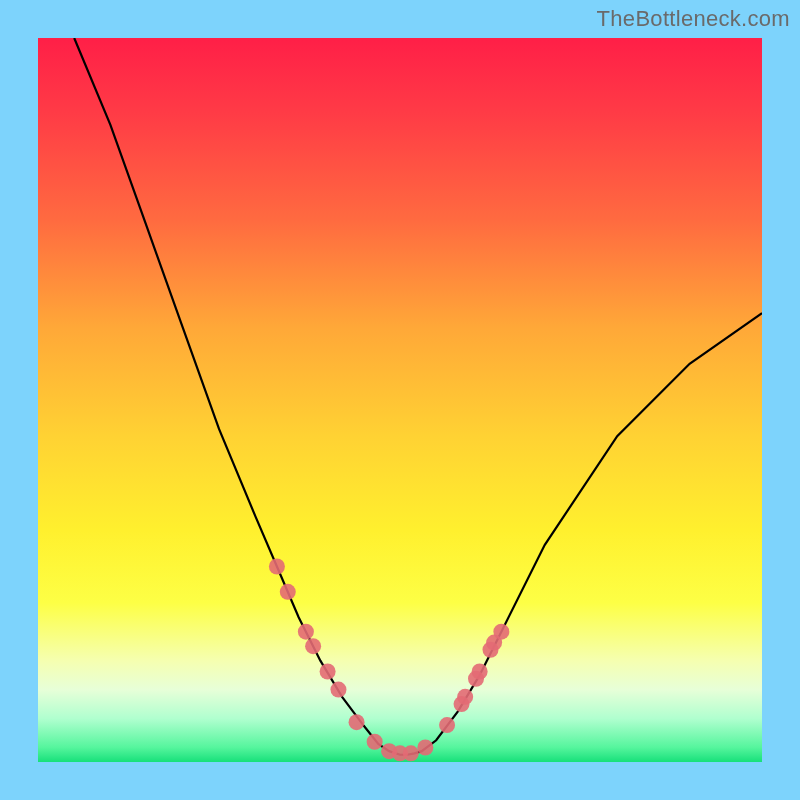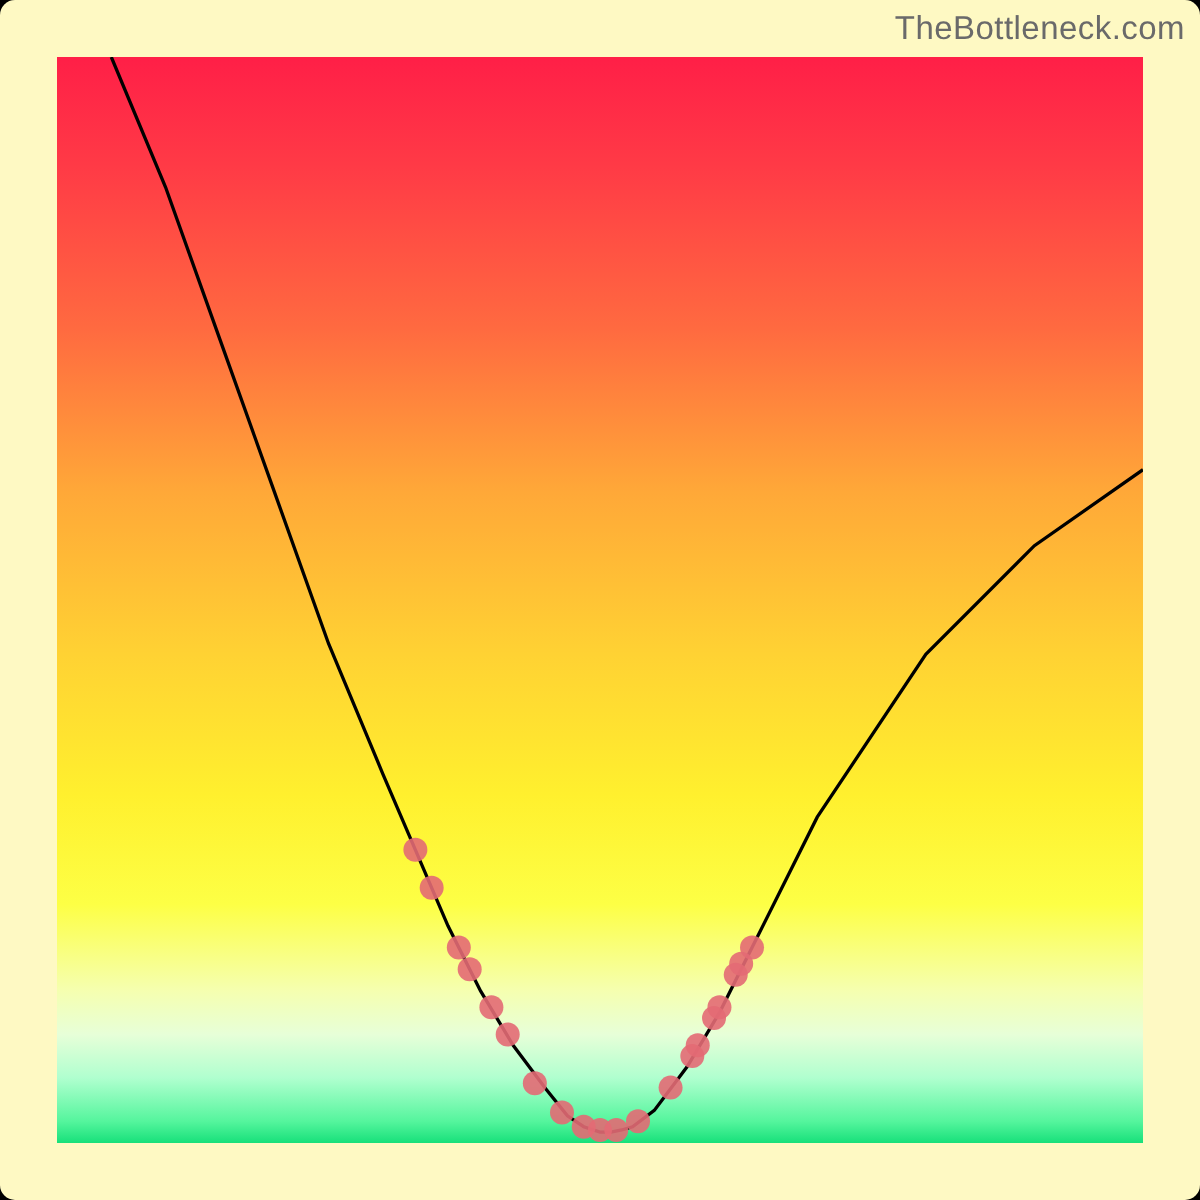--- a/index.html
+++ b/index.html
@@ -10,22 +10,21 @@
     overflow: hidden;
     background: #000;
     font-family: Arial, Helvetica, sans-serif;
   }
   .frame {
     position: absolute;
     top: 0;
     left: 0;
     width: 800px;
     height: 800px;
-    background: #fef9c3;
-    border-radius: 10px;
+    background: #7dd3fc;
   }
   .plot-area {
     position: absolute;
     top: 38px;
     left: 38px;
     width: 724px;
     height: 724px;
     background: linear-gradient(to bottom,
       #ff1f47 0%,
       #ff3a46 10%,

